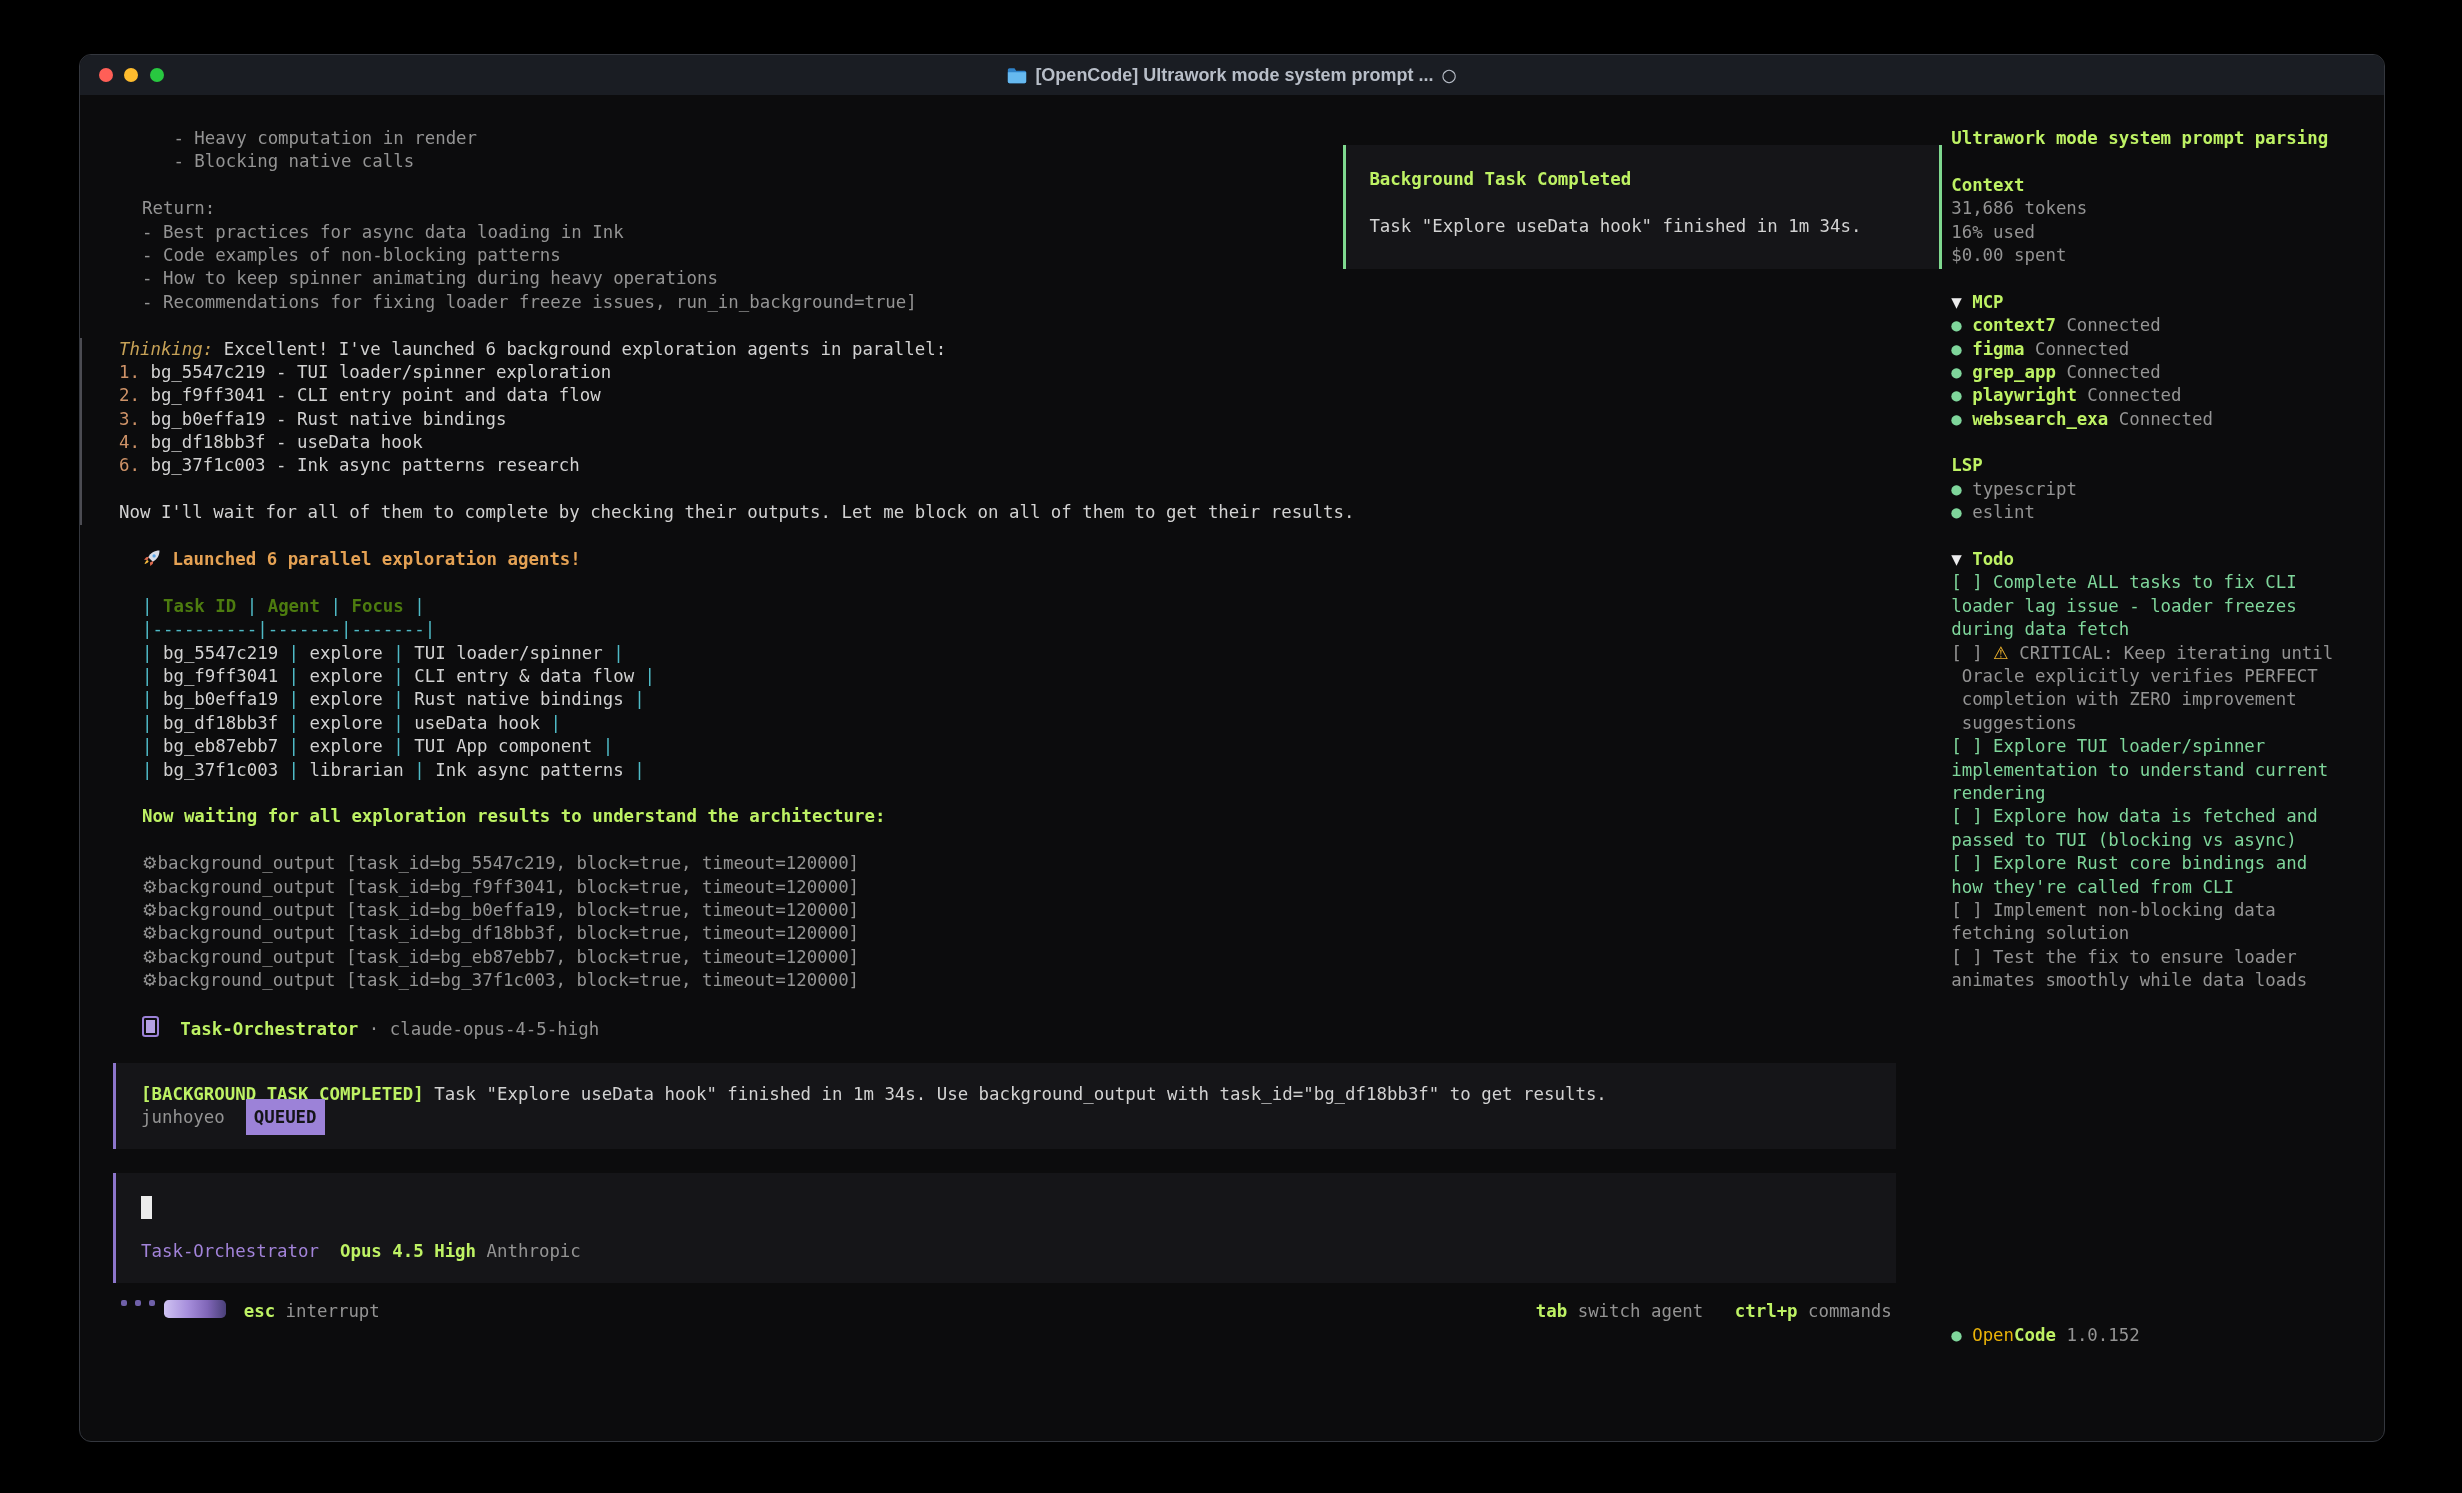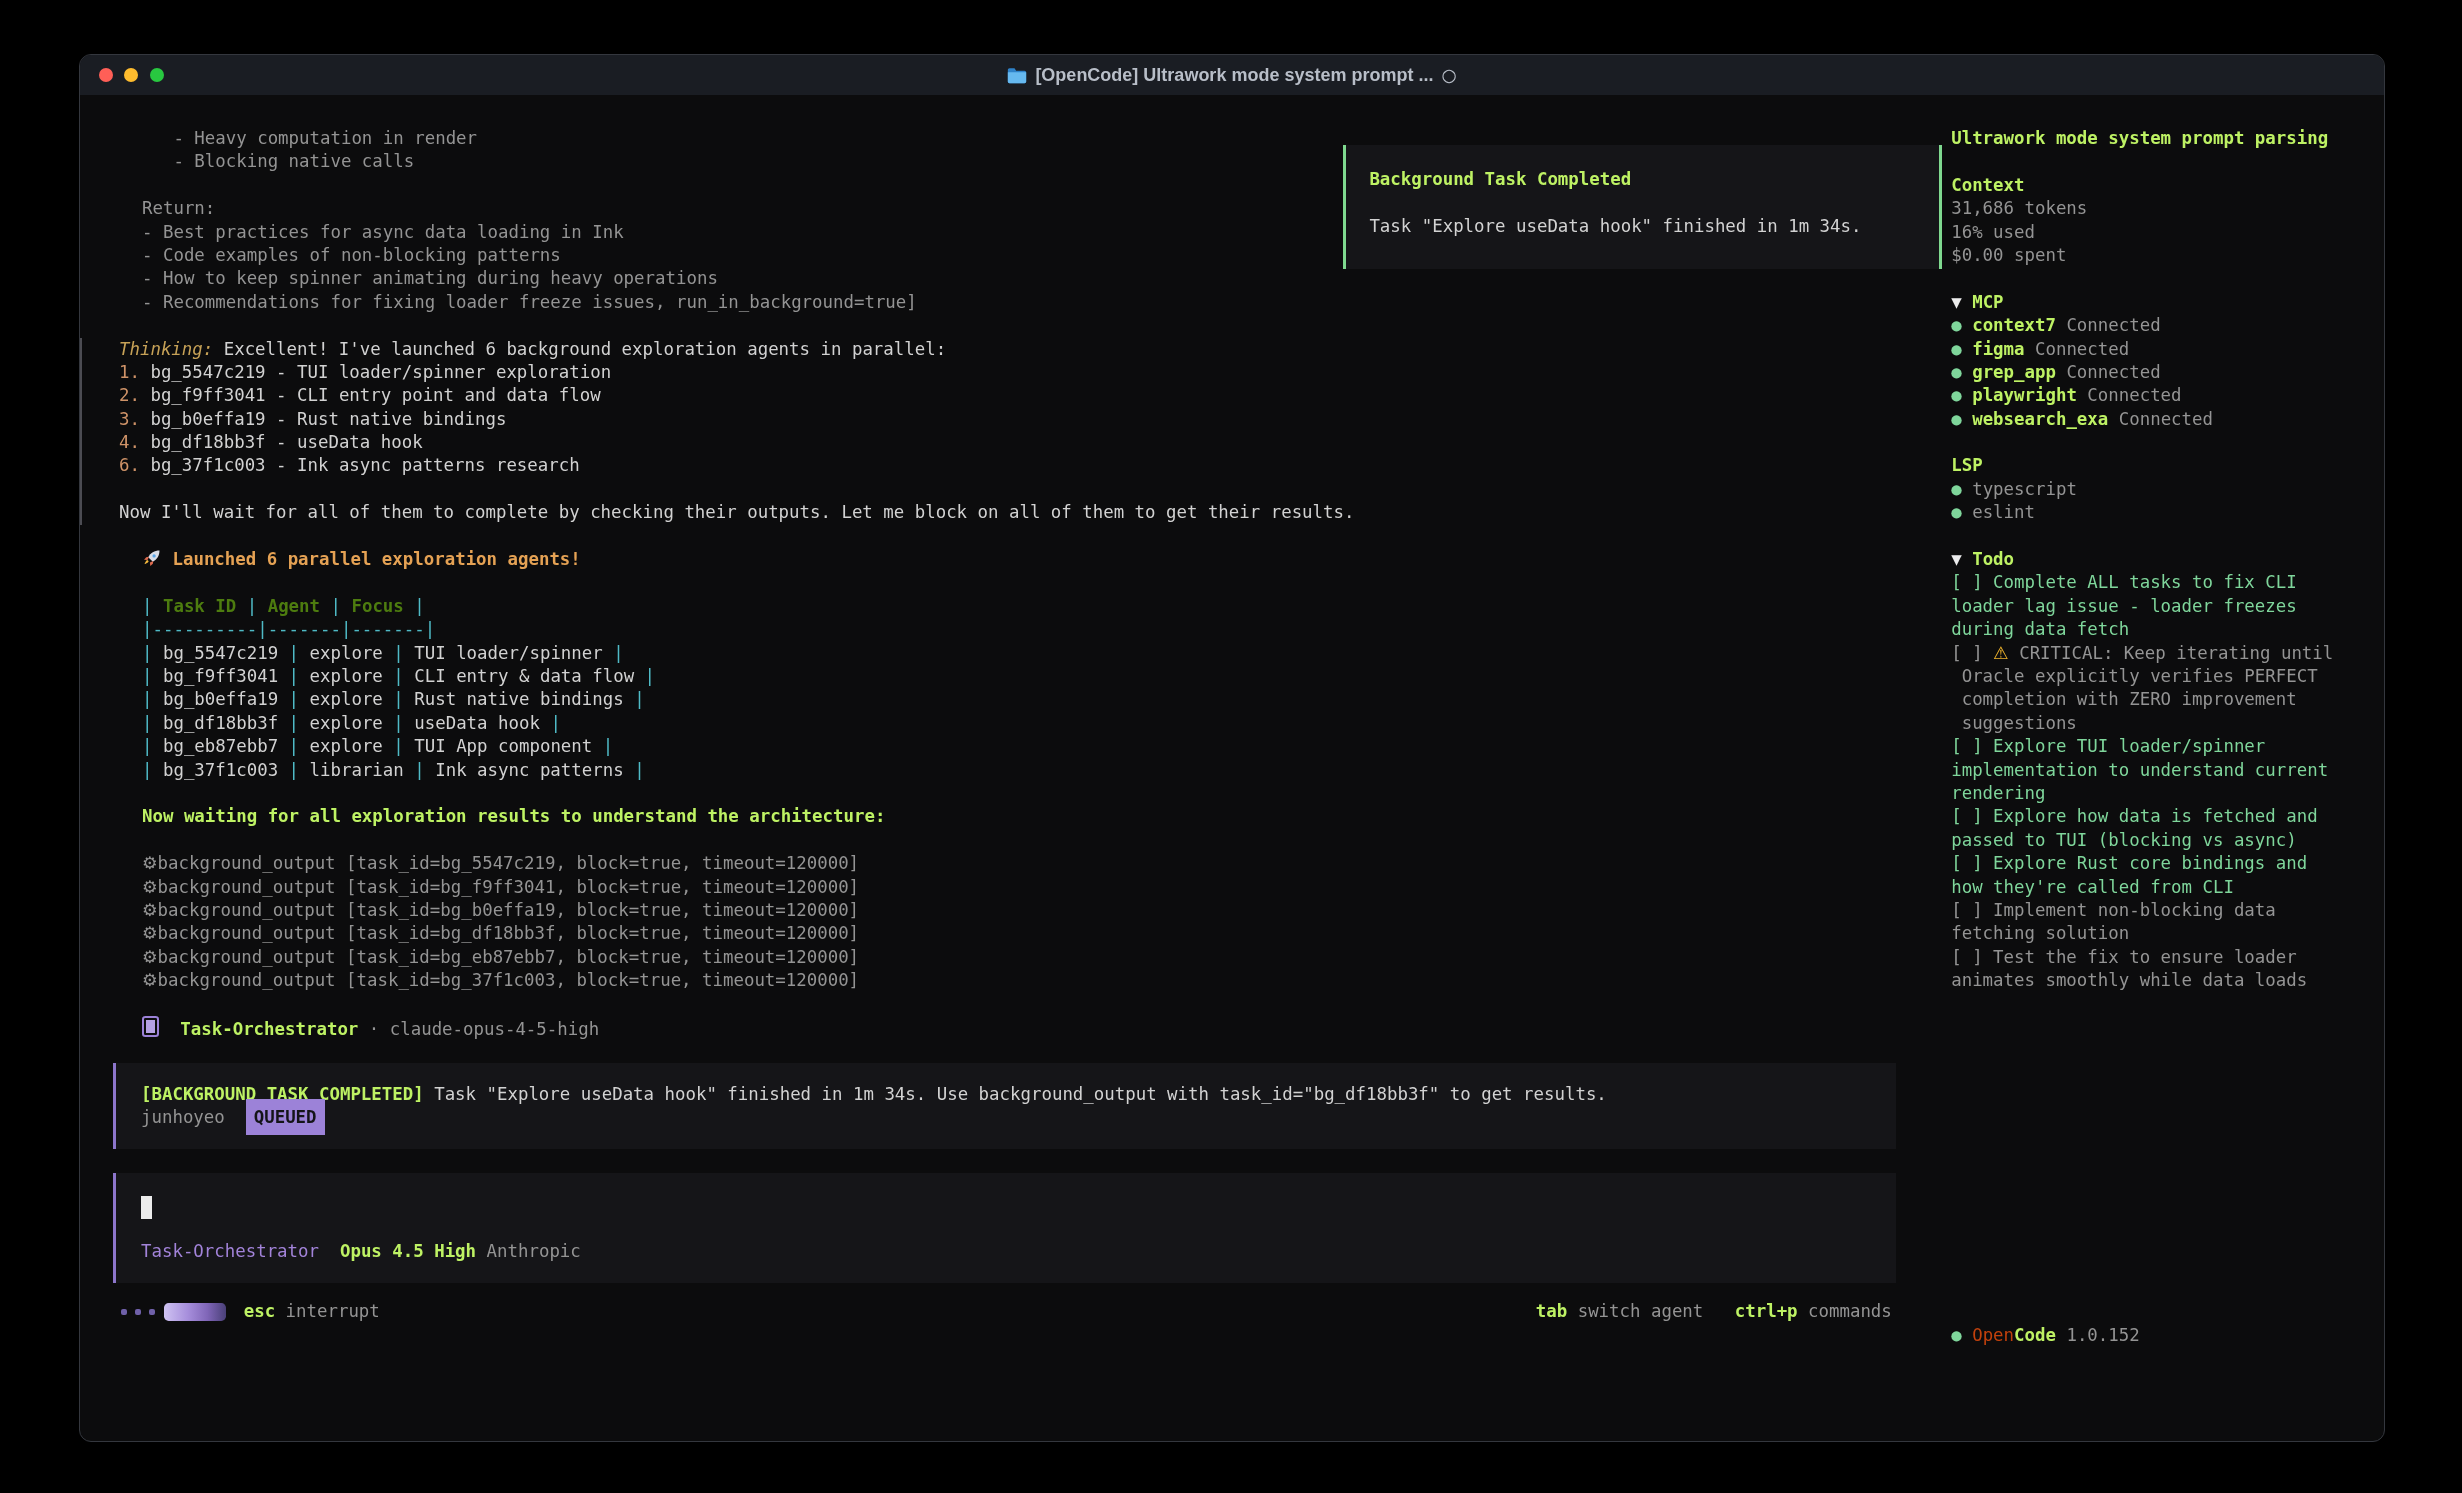--- a/index.html
+++ b/index.html
@@ -17,21 +17,21 @@
   
   .content{flex:1;display:flex;min-height:0}
   .main{width:1871px;position:relative;display:flex;flex-direction:column;padding-top:32px}
   .sidebar{width:434px;display:flex;flex-direction:column;padding:32px 0 94px 5.4px}
   
   .tline{height:23.4px;line-height:23.4px;white-space:pre;font-family:"DejaVu Sans Mono",monospace;
     font-size:17.4px;color:#d2d2d2;padding-left:62px}
   .sidebar .tline,.panel .tline,.statusbar .tline,.notification .tline{padding-left:0}
   .b-think{border-left:2.7px solid #4c4c52;padding-left:37px}
   .c-fg{color:#d2d2d2}
-  .c-fg2{color:#c2410c}
+  .c-fg2{color:#eab308}
   .c-dim{color:#949494}
   .c-boldw{color:#bef264;font-weight:bold}
   .c-gold{color:#c7a257;font-style:italic}
   .c-num{color:#cf9368}
   .c-orange{color:#e5a254;font-weight:bold}
   .c-cyan{color:#4fbac6}
   .c-phead{color:#4d7c0f;font-weight:bold}
   .c-purple{color:#a283d9}
   .c-green{color:#7fd69b}
   .c-warn{color:#f0b42c}
@@ -41,21 +41,21 @@
   .icon svg{vertical-align:-3.3px}
   .icon.agent-square-icon{display:inline-block;width:9.4px;height:13.4px;border:2px solid #9c82d8;
     border-radius:3.3px;background:#b5a1e4;background-clip:content-box;padding:2px;vertical-align:-2px}
   
   .panel{margin:23.4px 50px 0 33px;background:#151518;border-left:3.3px solid #8d76cc;padding:20px 20px 20px 25px}
   .cursor-row{height:27px;line-height:27px}
   .cursor{display:inline-block;width:11.4px;height:23px;background:#ececec;vertical-align:middle}
   .sp30{height:20px}
   
   .statusbar{margin-top:16.7px;height:23.4px;display:flex;align-items:center;padding:0 54px 0 41px}
-  .sb-left{display:flex;align-items:center}
+  .sb-left{display:flex;align-items:flex-start}
   .sb-right{margin-left:auto}
   .spin-dot{display:inline-block;width:6px;height:6px;border-radius:2px;background:#6f60a8;margin-right:8px}
   .spin-pill{display:inline-block;width:62px;height:18px;border-radius:4.7px;margin:0 17.4px 0 1.3px;
     background:linear-gradient(90deg,#cfc3f2 0%,#a78fdc 38%,#8066b8 70%,#4a4078 100%)}
   
   .notification{position:absolute;top:50px;left:1263px;width:570px;z-index:5;background:#151518;
     border-left:3.3px solid #7fd98f;border-right:3.3px solid #7fd98f;padding:23.4px 0 30px 23.4px}
   
   .side-footer{margin-top:auto}
 </style>

